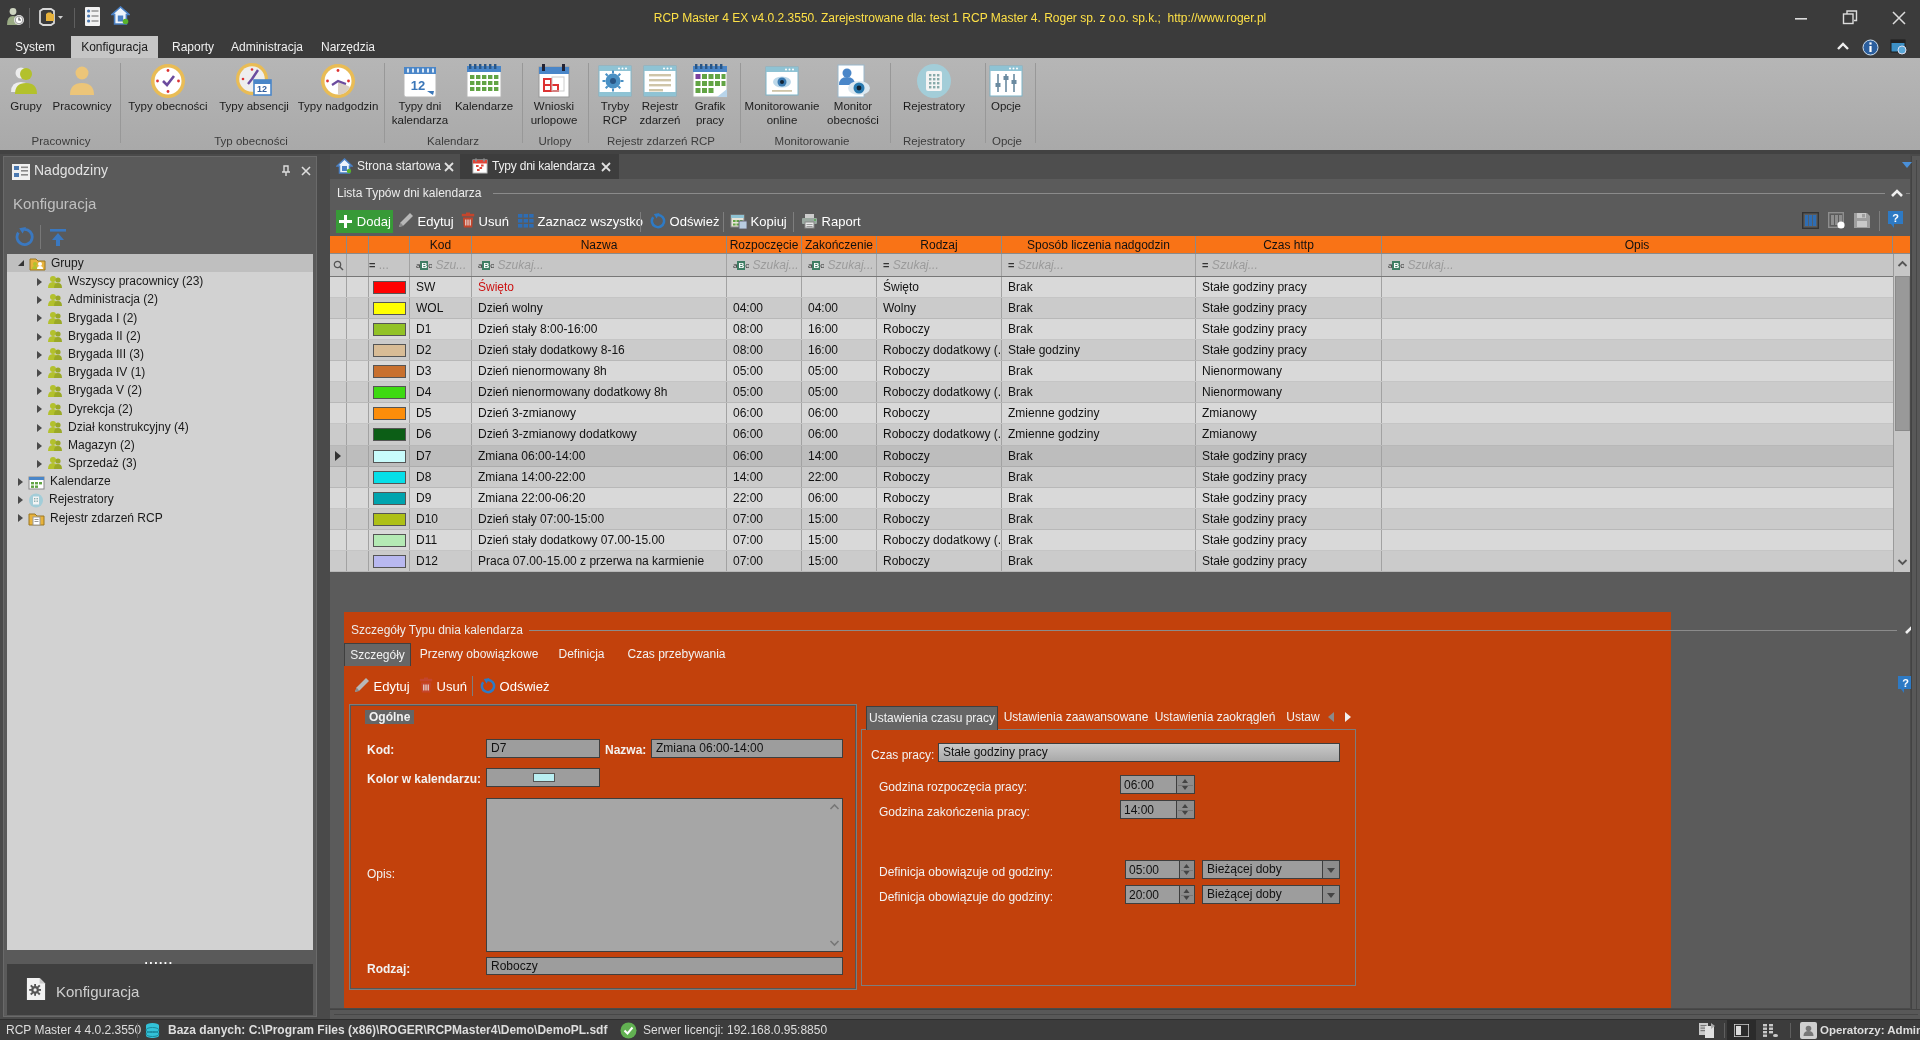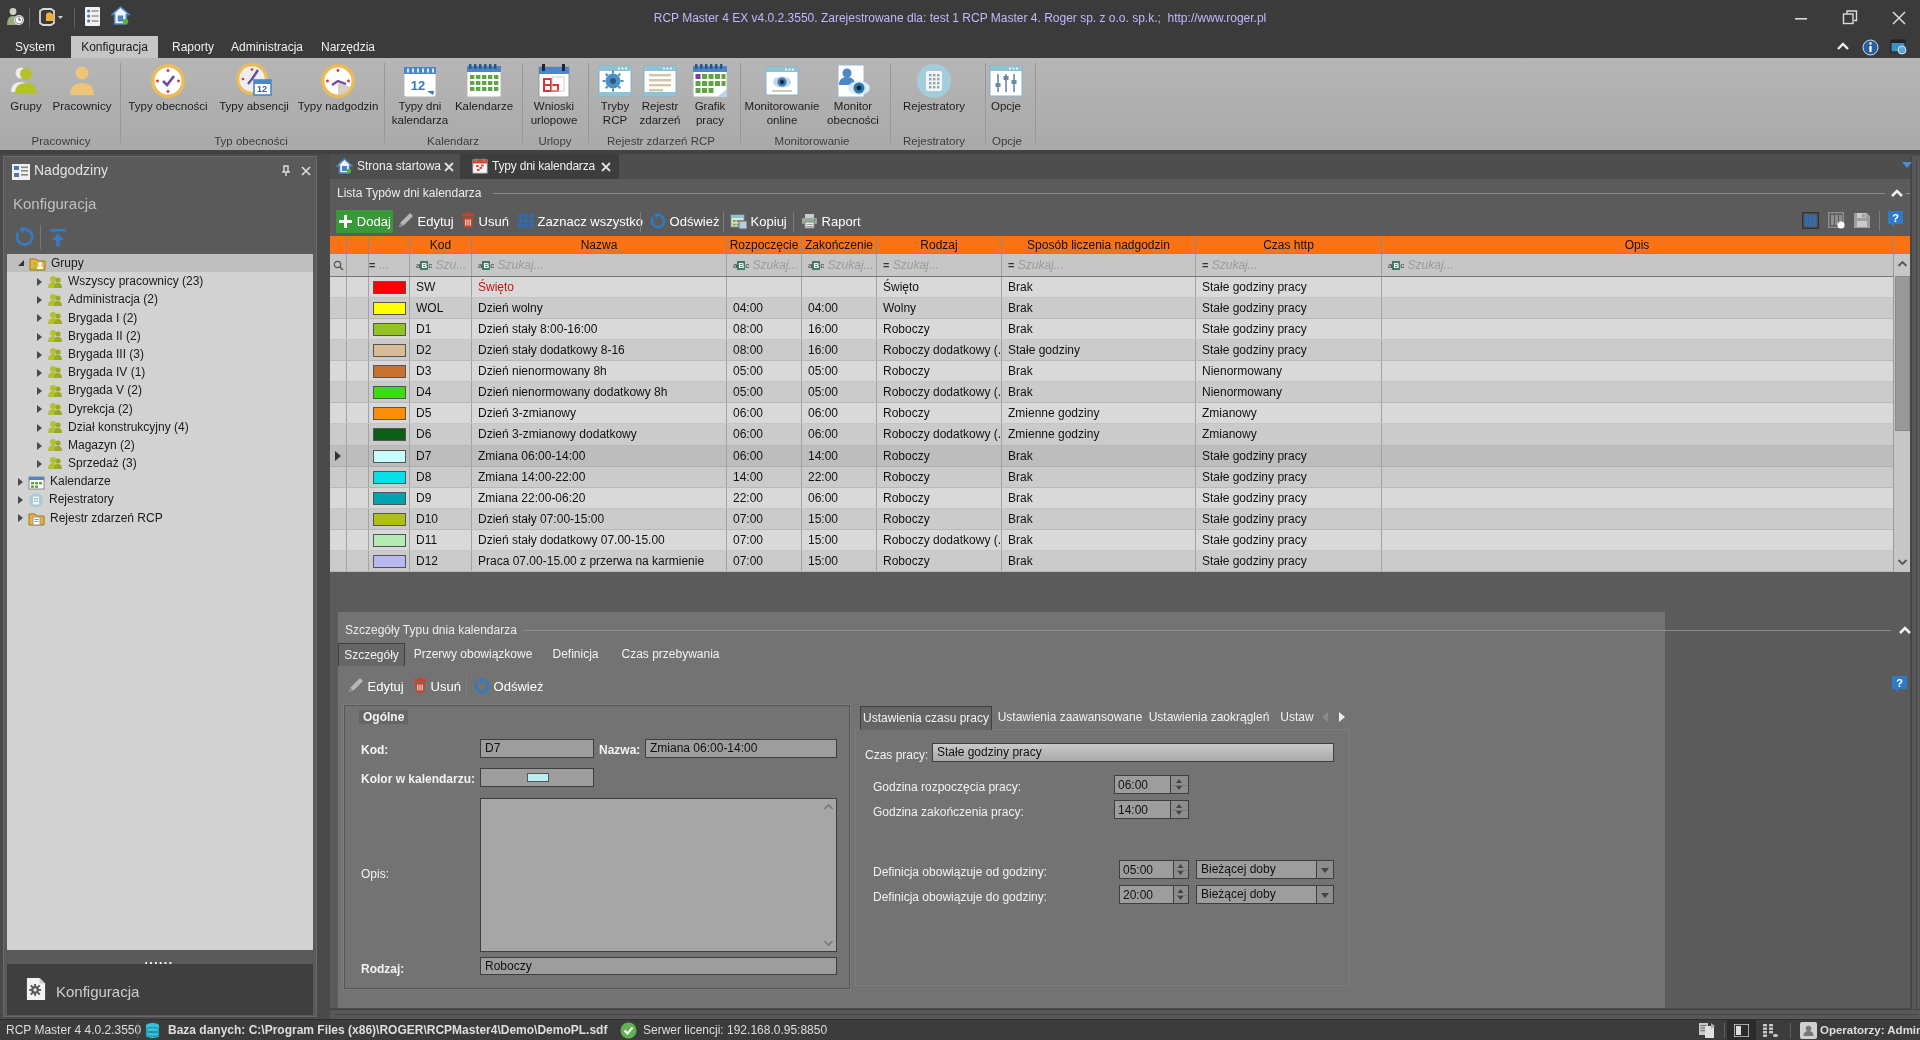--- a/index.html
+++ b/index.html
@@ -1,19 +1,19 @@
 <!DOCTYPE html>
 <html><head><meta charset="utf-8"><style>
 *{margin:0;padding:0;box-sizing:border-box}
 html,body{width:1920px;height:1040px;overflow:hidden}
 body{font-family:"Liberation Sans",sans-serif;background:#4a4a4a;position:relative;color:#111}
 .abs{position:absolute}
 
 #titlebar{position:absolute;left:0;top:0;width:1920px;height:36px;background:#3b3b3b}
-#title{position:absolute;left:0;top:0;width:1920px;height:36px;line-height:36px;text-align:center;color:#c4b5fd;font-size:12px}
+#title{position:absolute;left:0;top:0;width:1920px;height:36px;line-height:36px;text-align:center;color:#fde047;font-size:12px}
 .tsep{position:absolute;top:8px;width:1px;height:20px;background:#5f5f5f}
 
 #menubar{position:absolute;left:0;top:36px;width:1920px;height:22px;background:#3b3b3b}
 .mtab{position:absolute;top:0;height:22px;line-height:22px;color:#f0f0f0;font-size:12px;text-align:center}
 .mtab.act{background:#c6c6c6;color:#1a1a1a}
 
 #ribbon{position:absolute;left:0;top:58px;width:1920px;height:92px;background:linear-gradient(#b6b6b6,#a9a9a9)}
 .ritem{position:absolute;top:4px;text-align:center;color:#1c1c1c;font-size:11.5px;line-height:13.5px}
 .ricon{height:38px;display:flex;align-items:center;justify-content:center}
 .rsep{position:absolute;top:5px;width:1px;height:80px;background:#989898}
@@ -911,21 +911,21 @@
           <path d="M1.5 7l4-4 4 4" fill="none" stroke="#555" stroke-width="1.8"></path>
         </svg>
       <div class="abs" style="left:1px;top:22px;width:15px;height:155px;background:#999;border:1px solid #8a8a8a"></div>
       <svg class="abs" style="left:3px;bottom:5px" width="11" height="9" viewBox="0 0 11 9">
           <path d="M1.5 2l4 4 4-4" fill="none" stroke="#555" stroke-width="1.8"></path>
         </svg>
     </div>
   </div>
 
 
-  <div id="sec2" class="abs" style="left:8px;top:458px;width:1327px;height:396px;background:#737373">
+  <div id="sec2" class="abs" style="left:14px;top:458px;width:1327px;height:396px;background:#c2410c">
     <div id="sec2cap" style="left:7px;top:11px;position:absolute">Szczegóły Typu dnia kalendarza</div>
     <div class="capline" style="left:185px;top:18px;width:1368px"></div>
     <svg class="abs" style="left:1560px;top:12px" width="14" height="12" viewBox="0 0 14 12">
         <path d="M2 9l5-5 5 5" fill="none" stroke="#f0f0f0" stroke-width="2.6"></path>
       </svg>
     <div class="capline" style="left:1576px;top:18px;width:4px"></div>
 
     <div class="dtab act" style="left:0px;top:31px;width:67px;height:23px;line-height:23px">Szczegóły</div>
     <div class="dtab" style="left:70px;top:31px;width:130px;height:23px;line-height:23px">Przerwy obowiązkowe</div>
     <div class="dtab" style="left:200px;top:31px;width:75px;height:23px;line-height:23px">Definicja</div>

